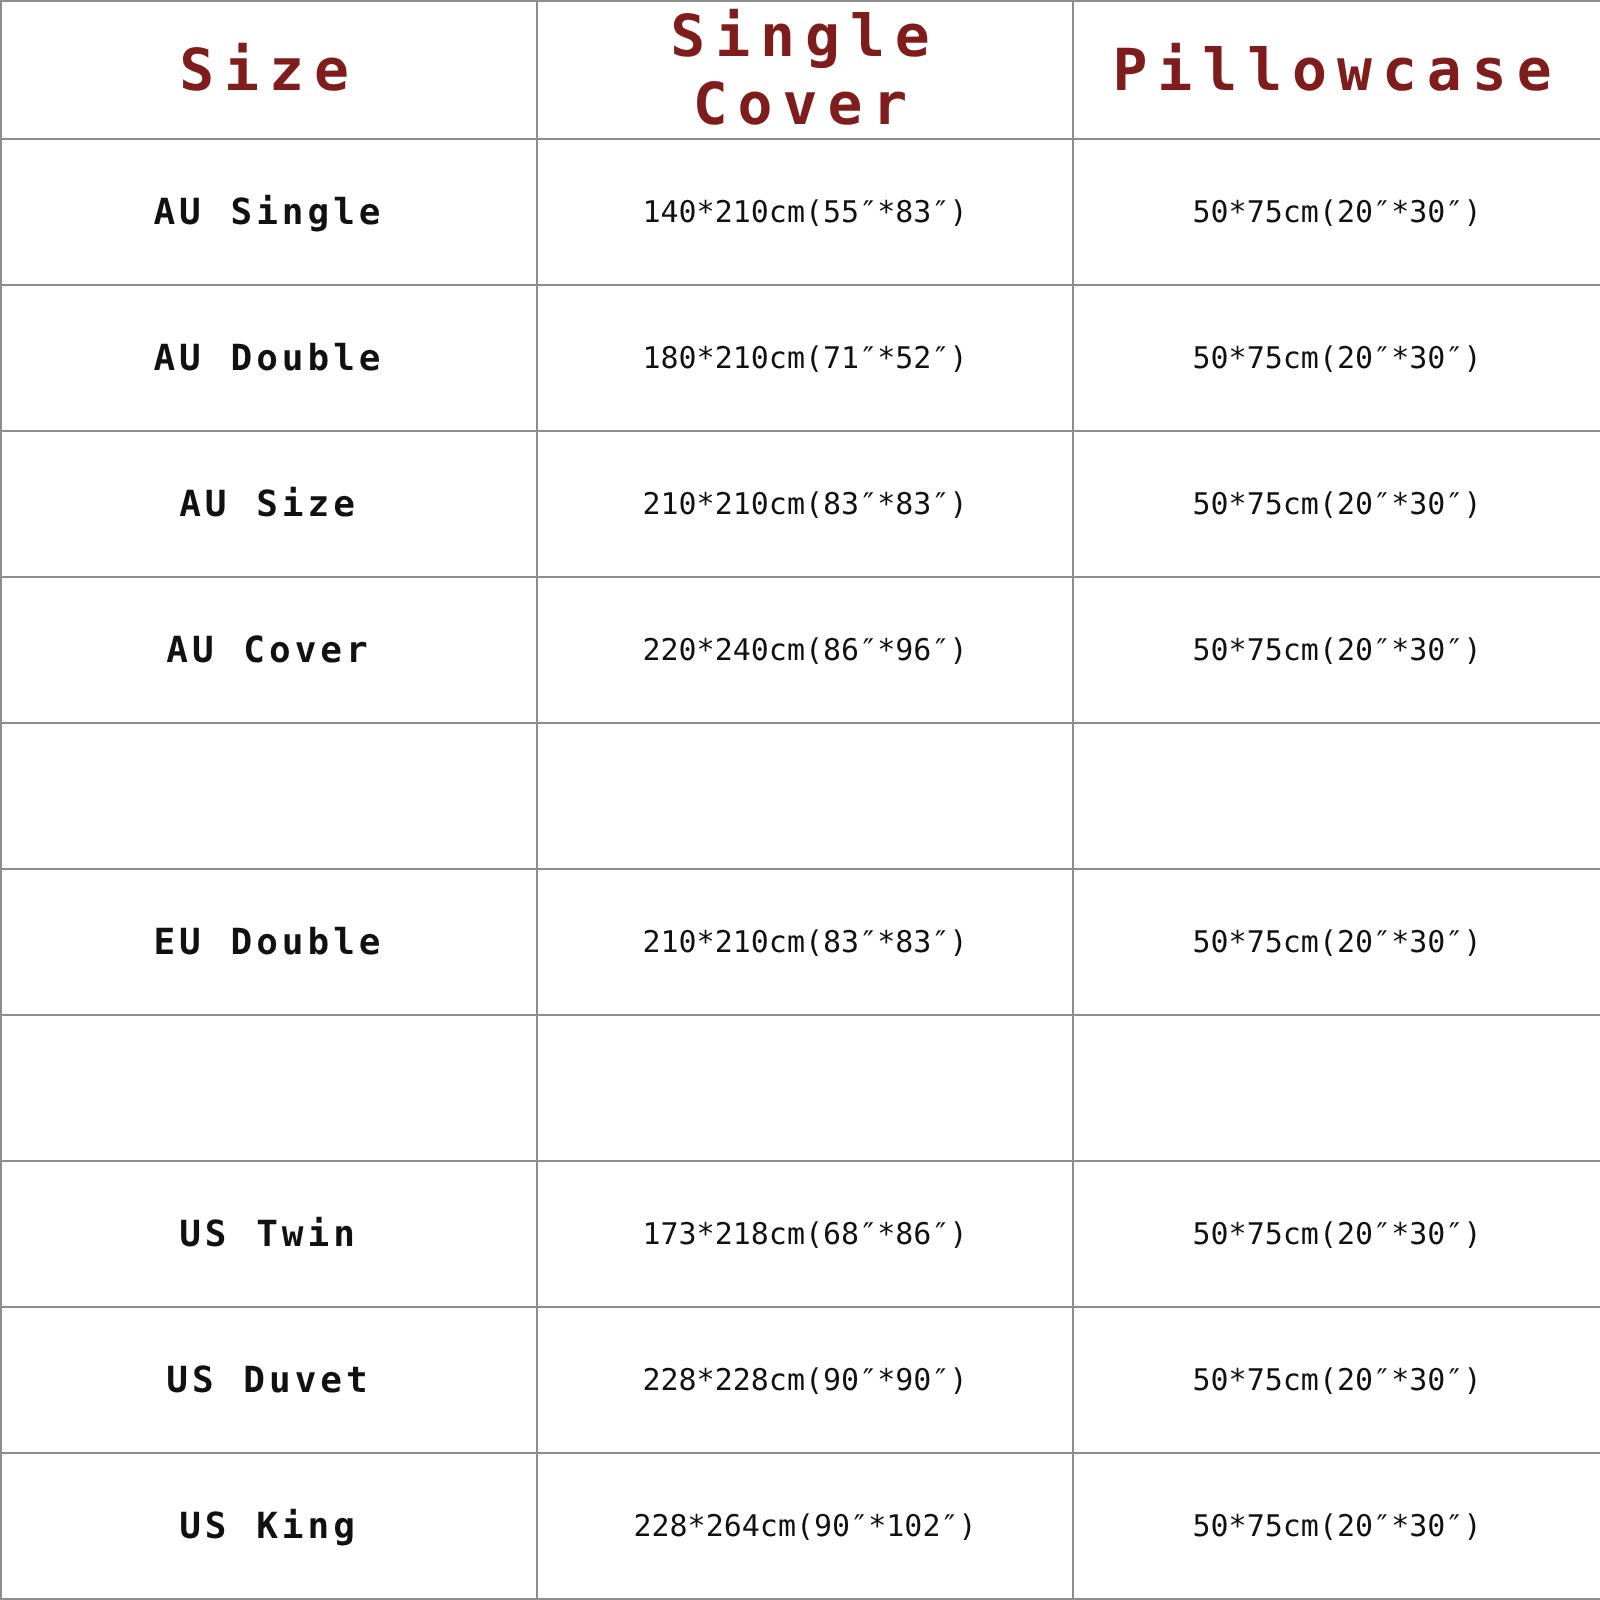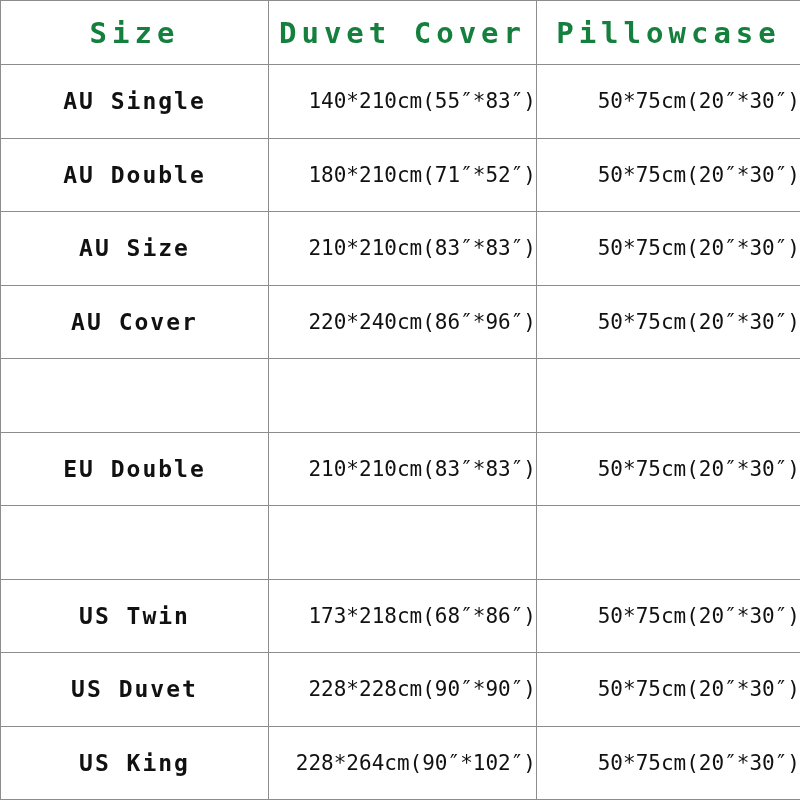--- a/index.html
+++ b/index.html
@@ -26,38 +26,38 @@
 
   #size-chart th,
   #size-chart td {
     border: 1px solid #8d8d8d;
     padding: 0;
     vertical-align: middle;
     background: #ffffff;
   }
   thead th {
     background: #a8a8a8;
-    color: #15803d;
+    color: #7f1d1d;
     height: 63px;
     font-weight: bold;
     font-size: 29px;
     letter-spacing: 5px;
     text-align: center;
   }
   tbody tr { height: 57px; }
   td.cell-size {
     text-align: center;
     font-weight: bold;
-    font-size: 23px;
+    font-size: 18px;
     letter-spacing: 2px;
   }
   td.cell-duvet,
   td.cell-pillow {
-    text-align: right;
-    font-size: 21px;
+    text-align: center;
+    font-size: 15px;
     padding-left: 6px;
     letter-spacing: 0px;
     white-space: nowrap;
   }
   tr.spacer-row td {
     background: #f3f3f3;
   }
   tr.spacer-row { height: 57px; }
 </style>
 </head>
@@ -65,21 +65,21 @@
 
 <table id="size-chart">
   <colgroup>
     <col class="col-size">
     <col class="col-duvet">
     <col class="col-pillow">
   </colgroup>
   <thead>
     <tr>
       <th>Size</th>
-      <th>Duvet Cover</th>
+      <th>Single Cover</th>
       <th>Pillowcase</th>
     </tr>
   </thead>
   <tbody id="table-body">
       <tr class="data-row">
         <td class="cell-size">AU Single</td>
         <td class="cell-duvet">140*210cm(55″*83″)</td>
         <td class="cell-pillow">50*75cm(20″*30″)</td>
       </tr>
       <tr class="data-row">

